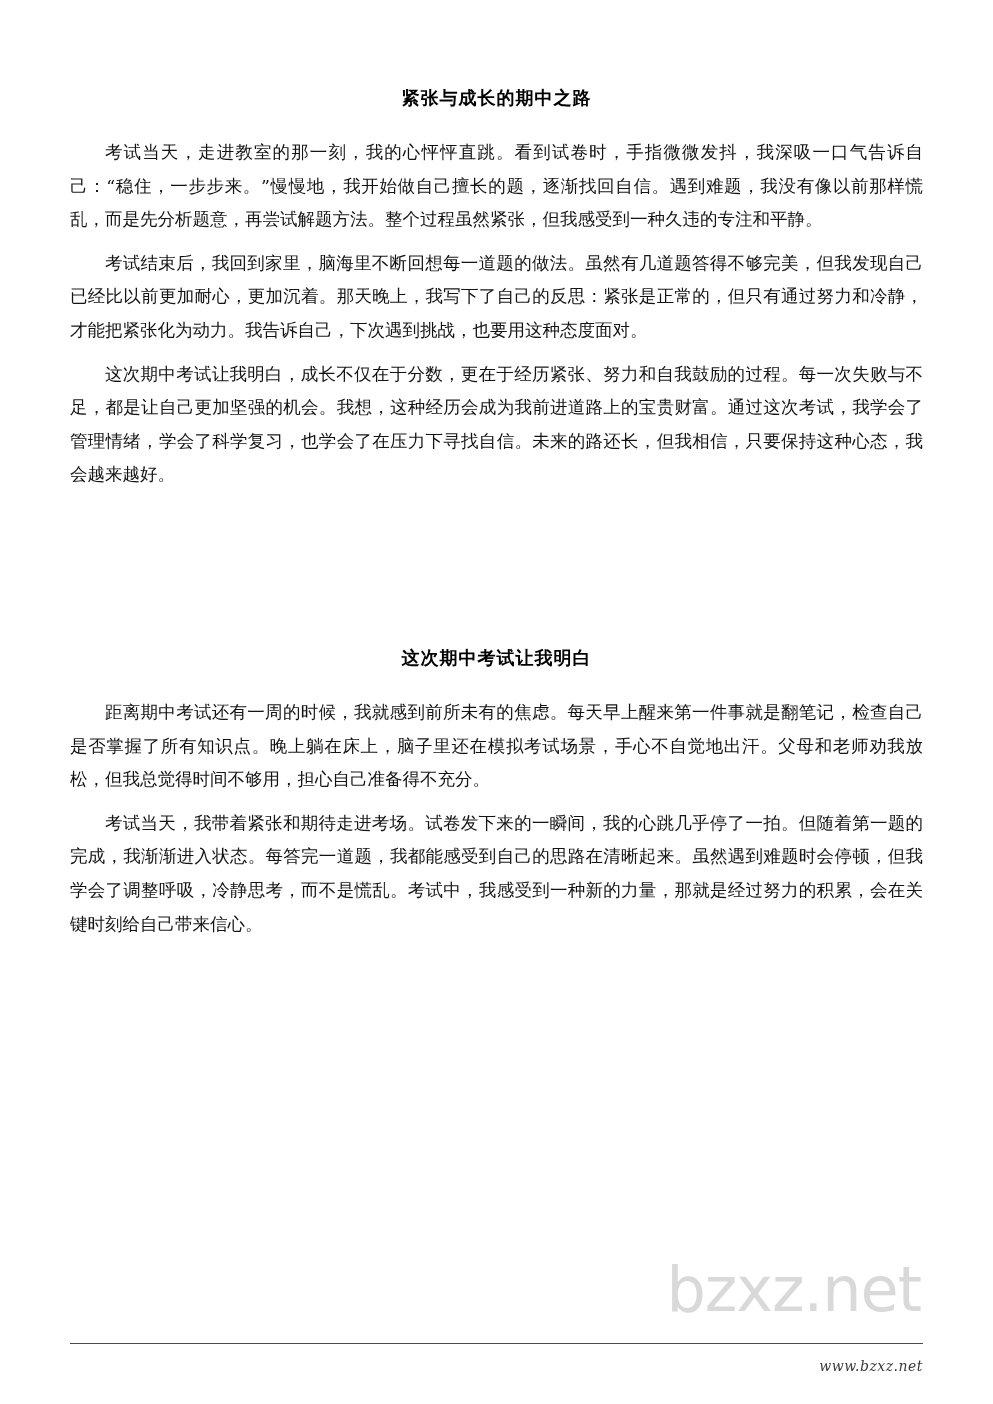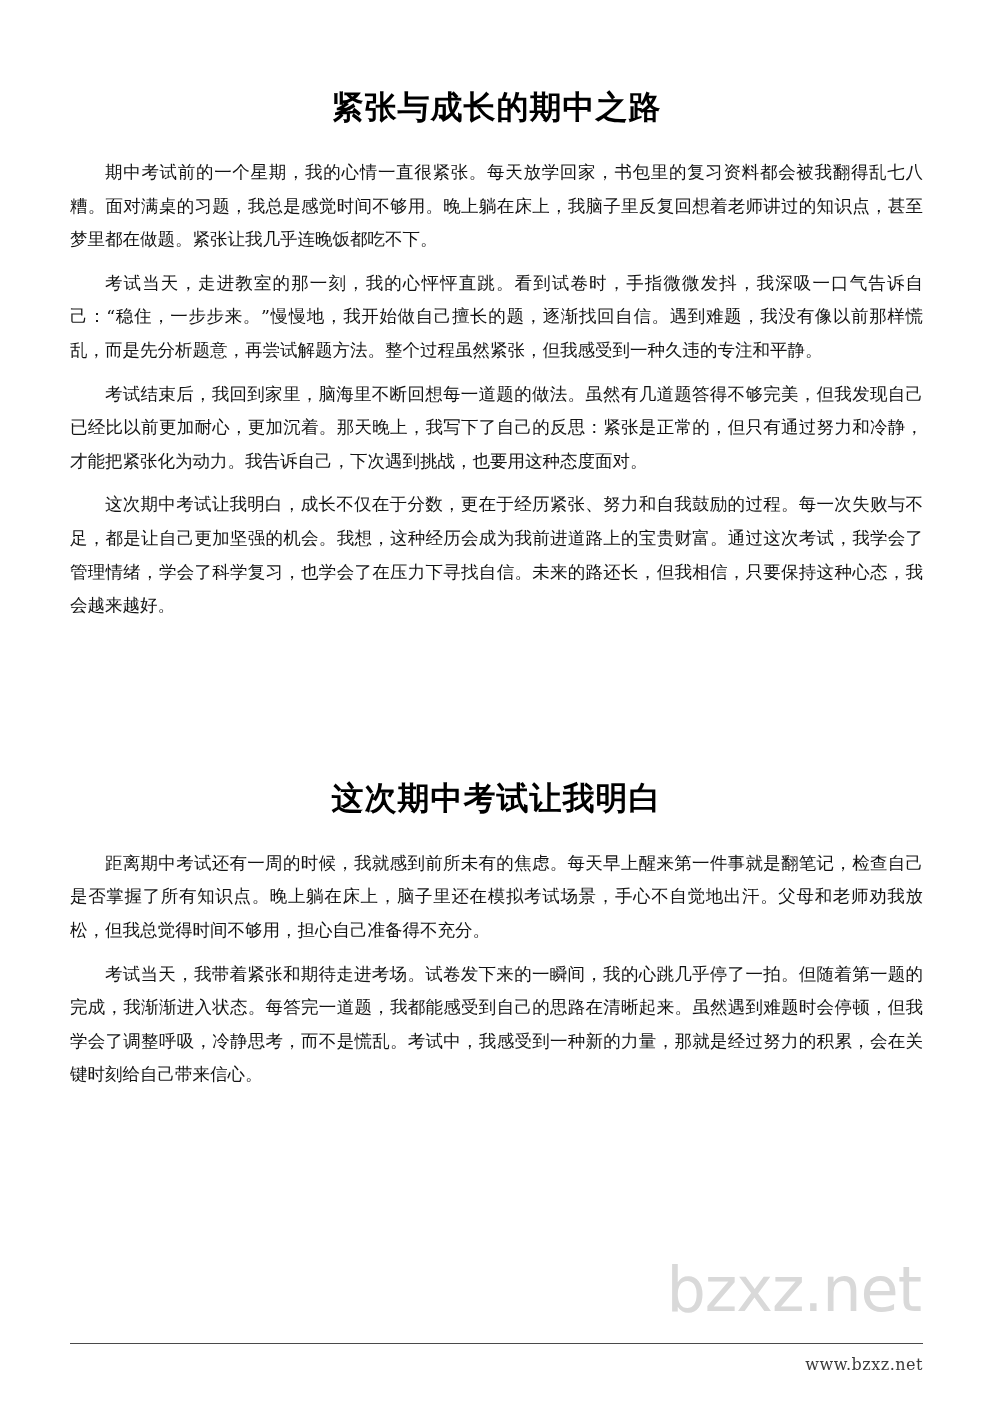--- a/index.html
+++ b/index.html
@@ -19,21 +19,21 @@
     position: absolute;
     left: 0;
     top: 0;
     width: 993px;
     height: 1404px;
     box-sizing: border-box;
     padding: 60px 70px 30px 70px;
   }
   .doc-title {
     text-align: center;
-    font-size: 32px;
+    font-size: 18px;
     font-weight: bold;
     letter-spacing: 1px;
     margin: 26px 0 26px 0;
     color: #000;
   }
   .doc-title.second {
     margin-top: 110px;
   }
   .para {
     font-size: 17.5px;
@@ -52,21 +52,22 @@
     position: absolute;
     left: 70px;
     right: 70px;
     bottom: 60px;
     border-top: 1px solid #4a4a4a;
   }
   .footer-url {
     position: absolute;
     right: 70px;
     bottom: 30px;
-    font-size: 16px;
+    font-size: 14px;
+    font-style: italic;
     color: #3a3a3a;
     letter-spacing: 0.5px;
   }
   .watermark {
     position: absolute;
     right: 72px;
     bottom: 78px;
     font-family: "DejaVu Sans", "Liberation Sans", sans-serif;
     font-size: 62px;
     font-weight: normal;
@@ -77,21 +78,20 @@
     white-space: nowrap;
   }
 </style>
 </head>
 <body>
 
 <div class="page">
 
   <div class="article">
     <h1 class="doc-title">紧张与成长的期中之路</h1>
-    <p class="para">期中考试前的一个星期，我的心情一直很紧张。每天放学回家，书包里的复习资料都会被我翻得乱七八糟。面对满桌的习题，我总是感觉时间不够用。晚上躺在床上，我脑子里反复回想着老师讲过的知识点，甚至梦里都在做题。紧张让我几乎连晚饭都吃不下。</p>
     <p class="para">考试当天，走进教室的那一刻，我的心怦怦直跳。看到试卷时，手指微微发抖，我深吸一口气告诉自己：“稳住，一步步来。”慢慢地，我开始做自己擅长的题，逐渐找回自信。遇到难题，我没有像以前那样慌乱，而是先分析题意，再尝试解题方法。整个过程虽然紧张，但我感受到一种久违的专注和平静。</p>
     <p class="para">考试结束后，我回到家里，脑海里不断回想每一道题的做法。虽然有几道题答得不够完美，但我发现自己已经比以前更加耐心，更加沉着。那天晚上，我写下了自己的反思：紧张是正常的，但只有通过努力和冷静，才能把紧张化为动力。我告诉自己，下次遇到挑战，也要用这种态度面对。</p>
     <p class="para">这次期中考试让我明白，成长不仅在于分数，更在于经历紧张、努力和自我鼓励的过程。每一次失败与不足，都是让自己更加坚强的机会。我想，这种经历会成为我前进道路上的宝贵财富。通过这次考试，我学会了管理情绪，学会了科学复习，也学会了在压力下寻找自信。未来的路还长，但我相信，只要保持这种心态，我会越来越好。</p>
   </div>
 
   <div class="spacer-1"></div>
 
   <div class="article">
     <h1 class="doc-title second">这次期中考试让我明白</h1>
     <p class="para">距离期中考试还有一周的时候，我就感到前所未有的焦虑。每天早上醒来第一件事就是翻笔记，检查自己是否掌握了所有知识点。晚上躺在床上，脑子里还在模拟考试场景，手心不自觉地出汗。父母和老师劝我放松，但我总觉得时间不够用，担心自己准备得不充分。</p>

